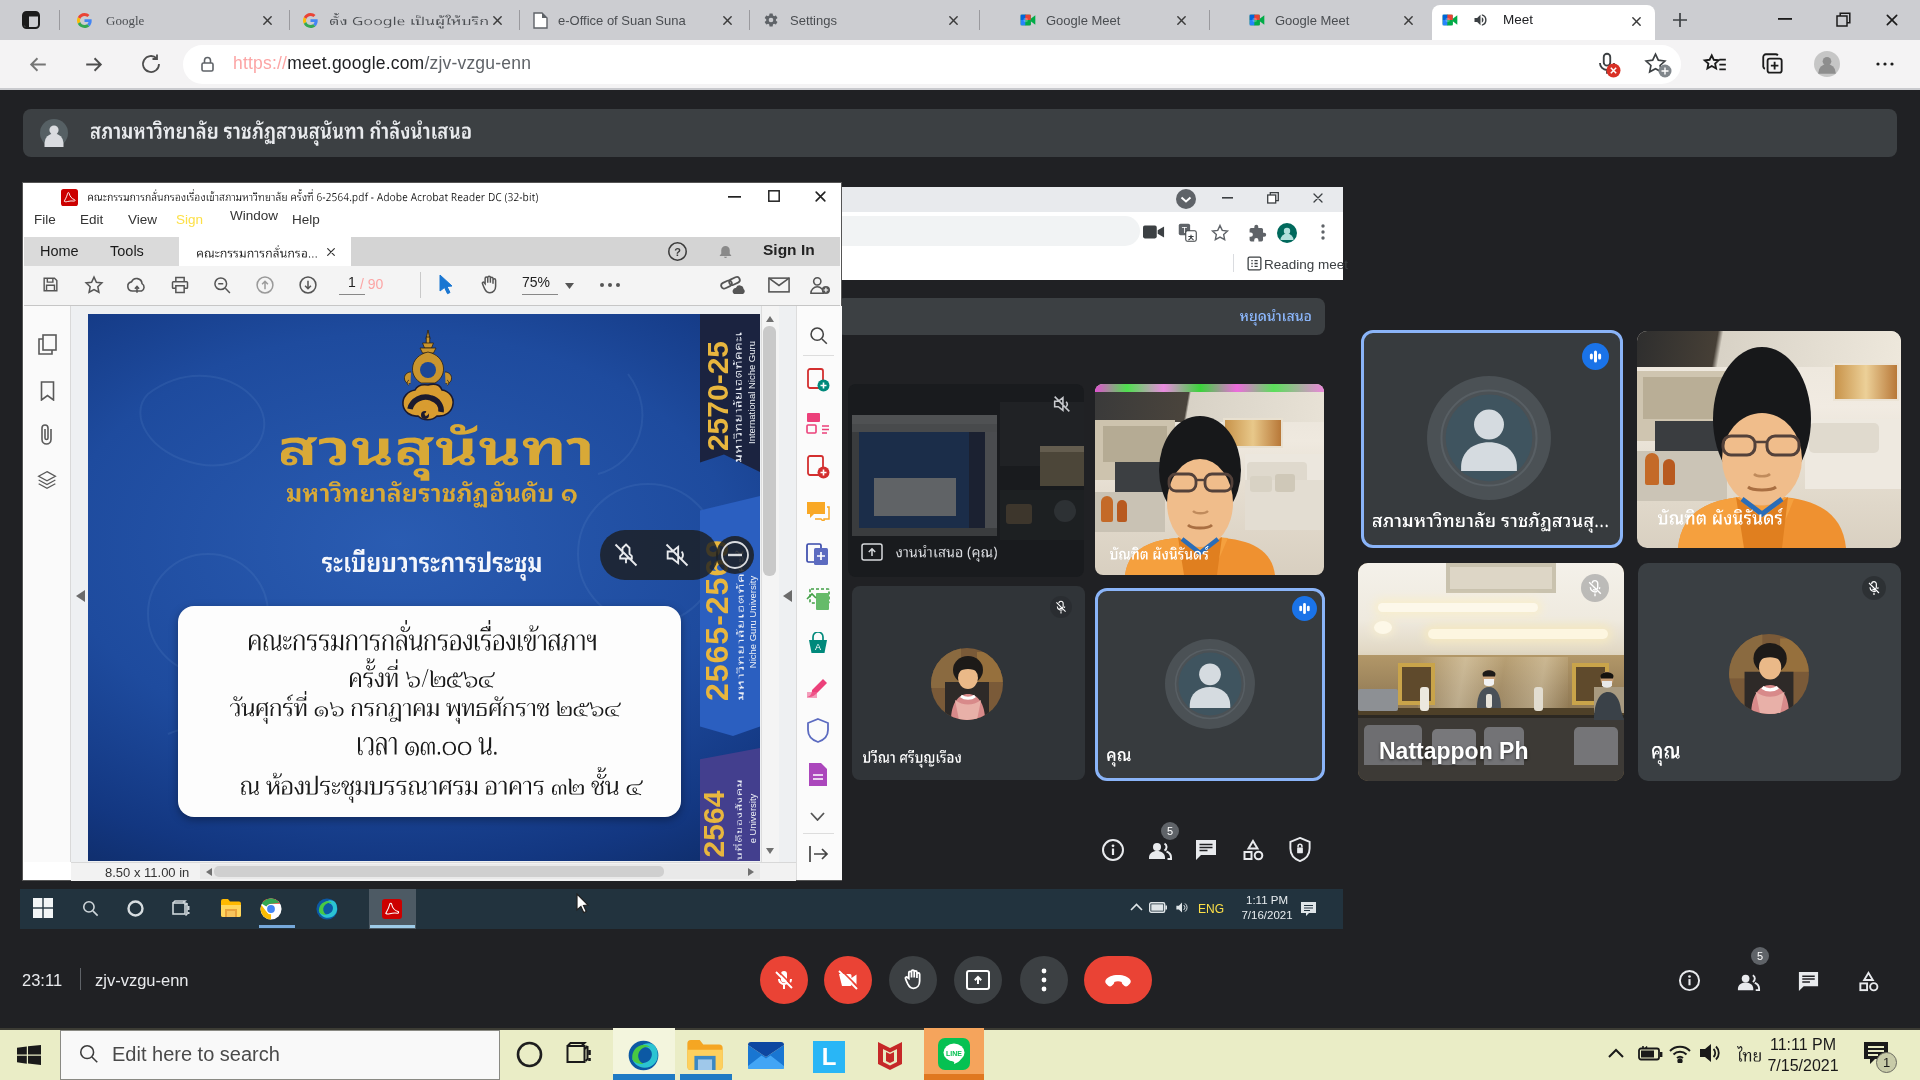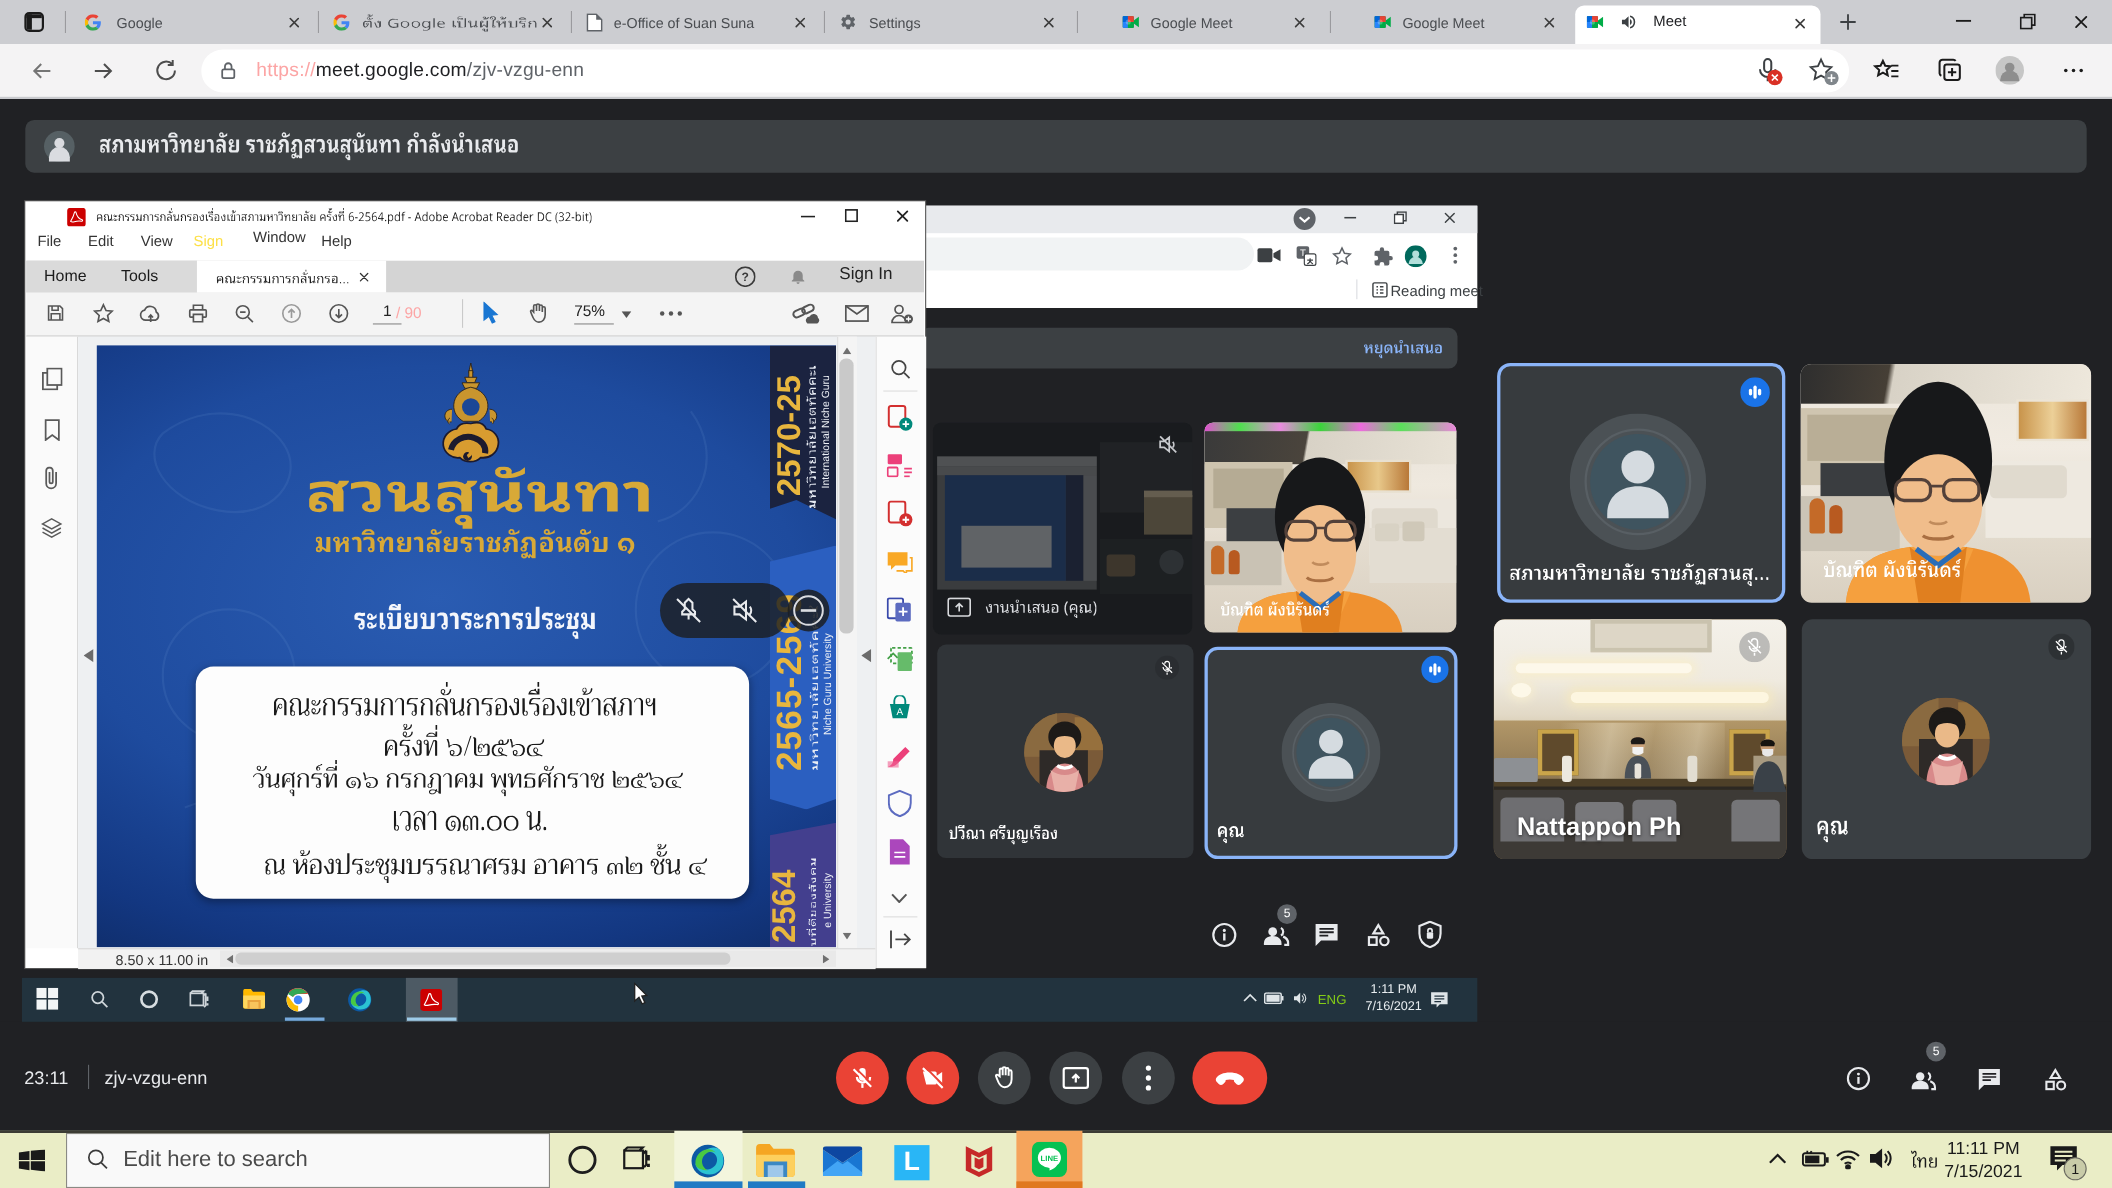--- a/index.html
+++ b/index.html
@@ -18,21 +18,21 @@
 <div class="a" style="left:519px;top:10px;width:1px;height:20px;background:#9a9a9e"></div>
 <div class="a" style="left:749px;top:10px;width:1px;height:20px;background:#9a9a9e"></div>
 <div class="a" style="left:979px;top:10px;width:1px;height:20px;background:#9a9a9e"></div>
 <div class="a" style="left:1209px;top:10px;width:1px;height:20px;background:#9a9a9e"></div>
 <svg class="a" style="left:76.5px;top:12.5px" width="15.0" height="15.0" viewBox="0 0 48 48">
     <path fill="#EA4335" d="M24 9.5c3.54 0 6.71 1.22 9.21 3.6l6.85-6.85C35.9 2.38 30.47 0 24 0 14.62 0 6.51 5.38 2.56 13.22l7.98 6.19C12.43 13.72 17.74 9.5 24 9.5z"></path>
     <path fill="#4285F4" d="M46.98 24.55c0-1.57-.15-3.09-.38-4.55H24v9.02h12.94c-.58 2.96-2.26 5.48-4.78 7.18l7.73 6c4.51-4.18 7.09-10.36 7.09-17.65z"></path>
     <path fill="#FBBC05" d="M10.53 28.59c-.48-1.45-.76-2.99-.76-4.59s.27-3.14.76-4.59l-7.98-6.19C.92 16.46 0 20.12 0 24c0 3.88.92 7.54 2.56 10.78l7.97-6.19z"></path>
     <path fill="#34A853" d="M24 48c6.48 0 11.93-2.13 15.89-5.81l-7.73-6c-2.15 1.45-4.92 2.3-8.16 2.3-6.26 0-11.57-4.22-13.47-9.91l-7.98 6.19C6.51 42.62 14.62 48 24 48z"></path>
   </svg>
-<div class="a" style="left:106px;top:13px;color:#4a4d51;font-size:13px;">Google</div>
+<div class="a" style="left:106px;top:13px;color:#4a4d51;font-size:13px;font-family:Liberation Serif, serif;">Google</div>
 <svg class="a" style="left:261.5px;top:14.5px" width="11.0" height="11.0" viewBox="0 0 12 12">
     <path d="M2 2l8 8M10 2l-8 8" stroke="#3c3c3c" stroke-width="1.6" stroke-linecap="round"></path>
   </svg>
 <svg class="a" style="left:302.5px;top:12.5px" width="15.0" height="15.0" viewBox="0 0 48 48">
     <path fill="#EA4335" d="M24 9.5c3.54 0 6.71 1.22 9.21 3.6l6.85-6.85C35.9 2.38 30.47 0 24 0 14.62 0 6.51 5.38 2.56 13.22l7.98 6.19C12.43 13.72 17.74 9.5 24 9.5z"></path>
     <path fill="#4285F4" d="M46.98 24.55c0-1.57-.15-3.09-.38-4.55H24v9.02h12.94c-.58 2.96-2.26 5.48-4.78 7.18l7.73 6c4.51-4.18 7.09-10.36 7.09-17.65z"></path>
     <path fill="#FBBC05" d="M10.53 28.59c-.48-1.45-.76-2.99-.76-4.59s.27-3.14.76-4.59l-7.98-6.19C.92 16.46 0 20.12 0 24c0 3.88.92 7.54 2.56 10.78l7.97-6.19z"></path>
     <path fill="#34A853" d="M24 48c6.48 0 11.93-2.13 15.89-5.81l-7.73-6c-2.15 1.45-4.92 2.3-8.16 2.3-6.26 0-11.57-4.22-13.47-9.91l-7.98 6.19C6.51 42.62 14.62 48 24 48z"></path>
   </svg>
 <svg class="a" style="left:330px;top:13px;" width="158" height="16" viewBox="0 0 124.0 17.5" preserveAspectRatio="none">
@@ -287,21 +287,21 @@
 <svg class="a" style="left:1149px;top:902px" width="18" height="11" viewBox="0 0 18 11">
 <rect x="0.7" y="0.7" width="15" height="9.6" rx="1.5" fill="none" stroke="#dfe5e8" stroke-width="1.4"></rect>
 <rect x="2.3" y="2.3" width="12" height="6.4" fill="#dfe5e8"></rect>
     <rect x="16.4" y="3.5" width="1.6" height="4" fill="#dfe5e8"></rect>
 <path d="M4 0l2-2" stroke="#dfe5e8"></path>
   </svg>
 <svg class="a" style="left:1174px;top:900px" width="16" height="15" viewBox="0 0 24 24" fill="#dfe5e8">
 <path d="M3 9v6h4l5 5V4L7 9H3z"></path>
     <path d="M14.5 8a4.8 4.8 0 010 8M16.8 5.5a8 8 0 010 13" stroke="#dfe5e8" stroke-width="1.6" fill="none"></path>
   </svg>
-<div class="a" style="left:1198px;top:902px;color:#84cc16;font-size:12px">ENG</div>
+<div class="a" style="left:1198px;top:902px;color:#fde047;font-size:12px">ENG</div>
 <div class="a" style="left:1237px;top:893px;color:#e8edf0;font-size:11.5px;text-align:center;width:60px;line-height:15px">1:11 PM<br>7/16/2021</div>
 <svg class="a" style="left:1300px;top:900px" width="17" height="17" viewBox="0 0 17 17">
 <path d="M1 2h15v11H9l-3 3v-3H1z" fill="#dfe5e8"></path>
     <path d="M4 5.5h9M4 8h9M4 10.5h6" stroke="#22333e" stroke-width="1.2"></path>
   </svg>
 <div class="a" style="left:23px;top:183px;width:818px;height:697px;background:#fff;box-shadow:0 0 0 1px #555"></div>
 <svg class="a" style="left:61px;top:189px" width="17" height="17" viewBox="0 0 20 20">
 <rect width="20" height="20" rx="3" fill="#c00"></rect>
     <path d="M4 14c2-3.5 3.3-6.5 3.8-9 .2-1 1.6-1 1.8 0 .7 3.5 2.9 6.5 6.4 7.6 1 .3.6 1.7-.4 1.6-2.5-.3-5.2-.2-7.8.5-1 .3-2.6.6-3.8-.1-.3-.2-.3-.4 0-.6z" fill="none" stroke="#fff" stroke-width="1.1"></path>
   </svg>
@@ -334,21 +334,21 @@
 <svg class="a" style="left:326px;top:247px" width="10" height="10" viewBox="0 0 12 12">
     <path d="M2 2l8 8M10 2l-8 8" stroke="#333" stroke-width="1.4" stroke-linecap="round"></path>
   </svg>
 <svg class="a" style="left:668px;top:242px" width="19" height="19" viewBox="0 0 19 19">
 <circle cx="9.5" cy="9.5" r="8.7" fill="none" stroke="#3b3b3b" stroke-width="1.5"></circle>
 <text x="9.5" y="13.5" text-anchor="middle" font-size="11" font-weight="bold" fill="#3b3b3b" font-family="Liberation Sans">?</text>
   </svg>
 <svg class="a" style="left:717px;top:242px" width="17" height="18" viewBox="0 0 24 24" fill="#8a8a8a">
 <path d="M12 22a2 2 0 002-2h-4a2 2 0 002 2zM18 16v-5a6 6 0 10-12 0v5l-2 2v1h16v-1z"></path>
   </svg>
-<div class="a" style="left:763px;top:241px;color:#222;font-size:15.5px;font-weight:normal">Sign In</div>
+<div class="a" style="left:763px;top:241px;color:#222;font-size:15.5px;font-weight:bold">Sign In</div>
 <div class="a" style="left:24px;top:266px;width:816px;height:39px;background:#f4f4f4;border-bottom:1px solid #c6c6c6"></div>
 <svg class="a" style="left:41px;top:275px" width="19" height="19" viewBox="0 0 24 24" fill="none" stroke="#555" stroke-width="1.8">
 <path d="M4 4h13l3 3v13H4z"></path>
     <path d="M8 4v5h7V4M7 20v-7h10v7"></path>
   </svg>
 <svg class="a" style="left:84px;top:275px" width="20" height="20" viewBox="0 0 24 24" fill="none" stroke="#555" stroke-width="1.8">
 <path d="M12 2.5l2.9 6.2 6.6.8-4.9 4.6 1.3 6.6-5.9-3.3-5.9 3.3 1.3-6.6L2.5 9.5l6.6-.8z"></path>
   </svg>
 <svg class="a" style="left:126px;top:276px" width="22" height="18" viewBox="0 0 24 19" fill="none" stroke="#555" stroke-width="1.7">
 <path d="M7 16a5 5 0 01-1-9.9A6 6 0 0117.5 8 4.5 4.5 0 0117 16z"></path>

